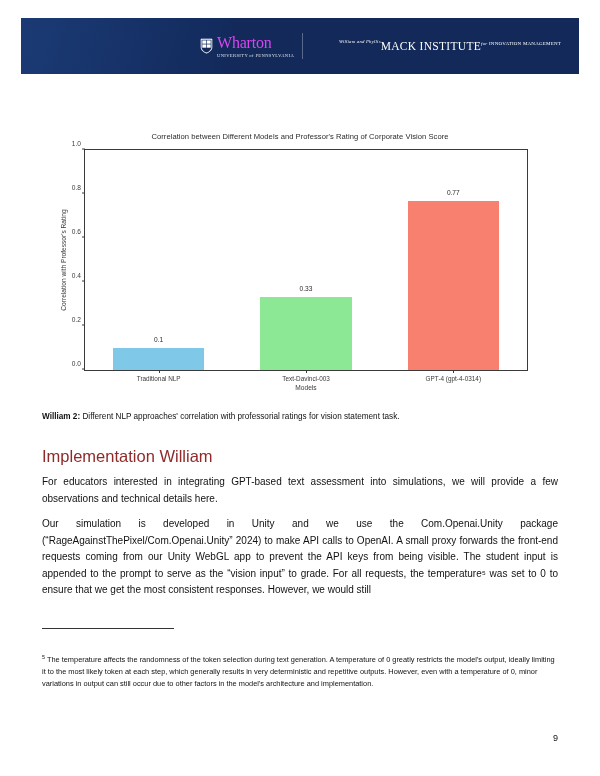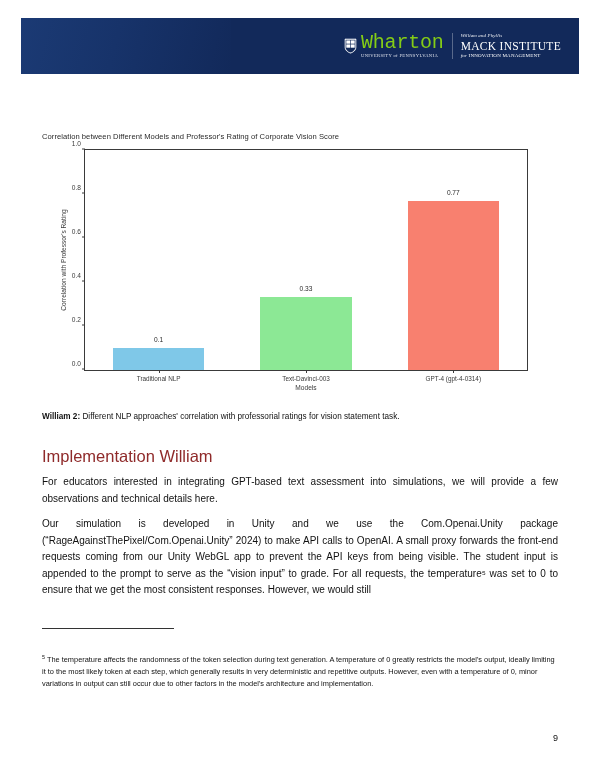--- a/index.html
+++ b/index.html
@@ -41,42 +41,43 @@
   }
   .wharton-block { display: flex; align-items: center; gap: 4px; }
   .shield {
     width: 13px; height: 16px;
     position: relative;
     display: inline-block;
   }
   .shield svg { display: block; }
   .wharton-text { display: flex; flex-direction: column; line-height: 1; }
   .wharton-name {
-    font-family: Liberation Mono, monospace;
-    font-size: 20px;
-    color: #84cc16;
+    font-family: Liberation Serif, serif;
+    font-size: 16px;
+    color: #d946ef;
     letter-spacing: -0.2px;
     line-height: 20px;
   }
   .wharton-sub {
     font-family: "Liberation Serif", serif;
     font-size: 4.6px;
     color: #dfe3ec;
     letter-spacing: 0.35px;
     margin-top: 1px;
     white-space: nowrap;
   }
   .divider-rule {
     width: 1px; height: 26px;
     background: rgba(255,255,255,0.30);
   }
   .mack-block {
-    display: flex; flex-direction: column;
+    display: flex; flex-direction: row;
     line-height: 1;
     color: #ffffff;
+    margin-left: 28px;
   }
   .mack-top {
     font-family: "Liberation Serif", serif;
     font-size: 4.8px;
     font-style: italic;
     letter-spacing: 0.2px;
     white-space: nowrap;
     margin-bottom: 1px;
   }
   .mack-name {
@@ -98,20 +99,21 @@
   
   .figure {
     position: absolute;
     left: 42px; top: 132px;
     width: 516px; height: 268px;
   }
   .chart-title {
     position: absolute;
     left: 0; top: 0;
     width: 100%;
+    text-align: center;
     font-size: 7.6px;
     color: #2a2a2a;
     letter-spacing: 0.05px;
   }
   .plot-frame {
     position: absolute;
     left: 42px; top: 17px;
     width: 444px; height: 222px;
     border: 1px solid #3a3a3a;
     background: #ffffff;

